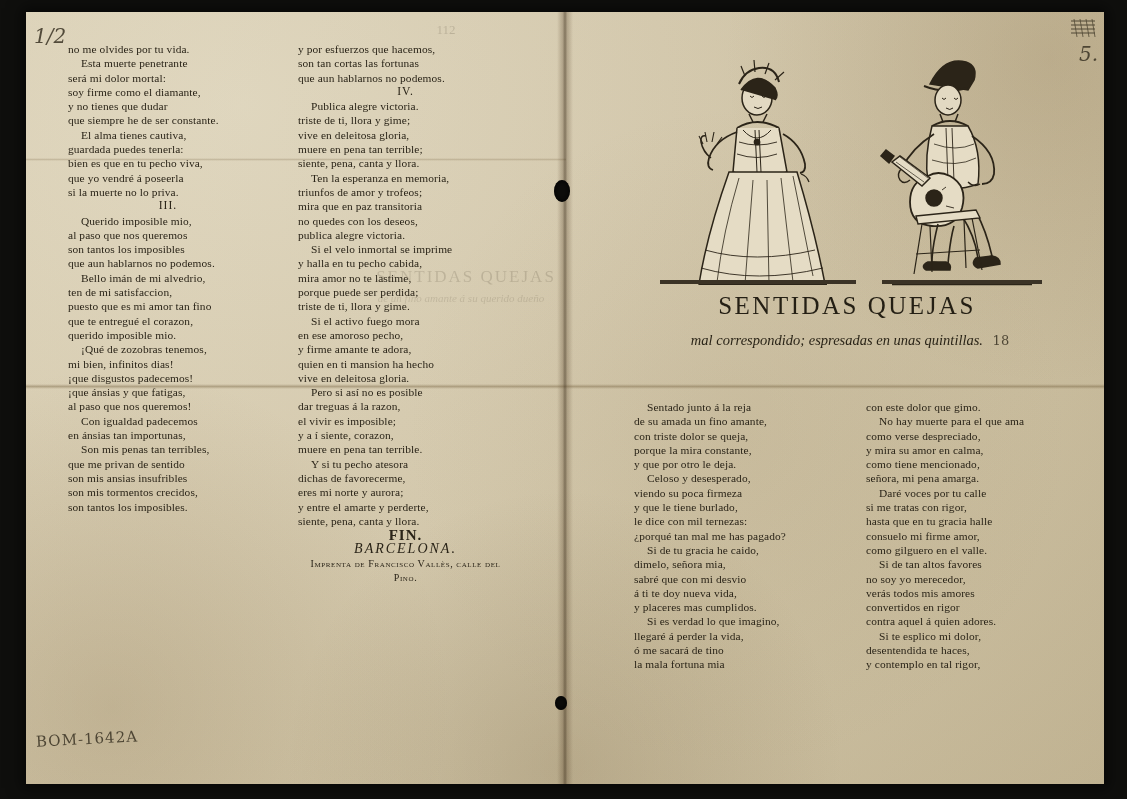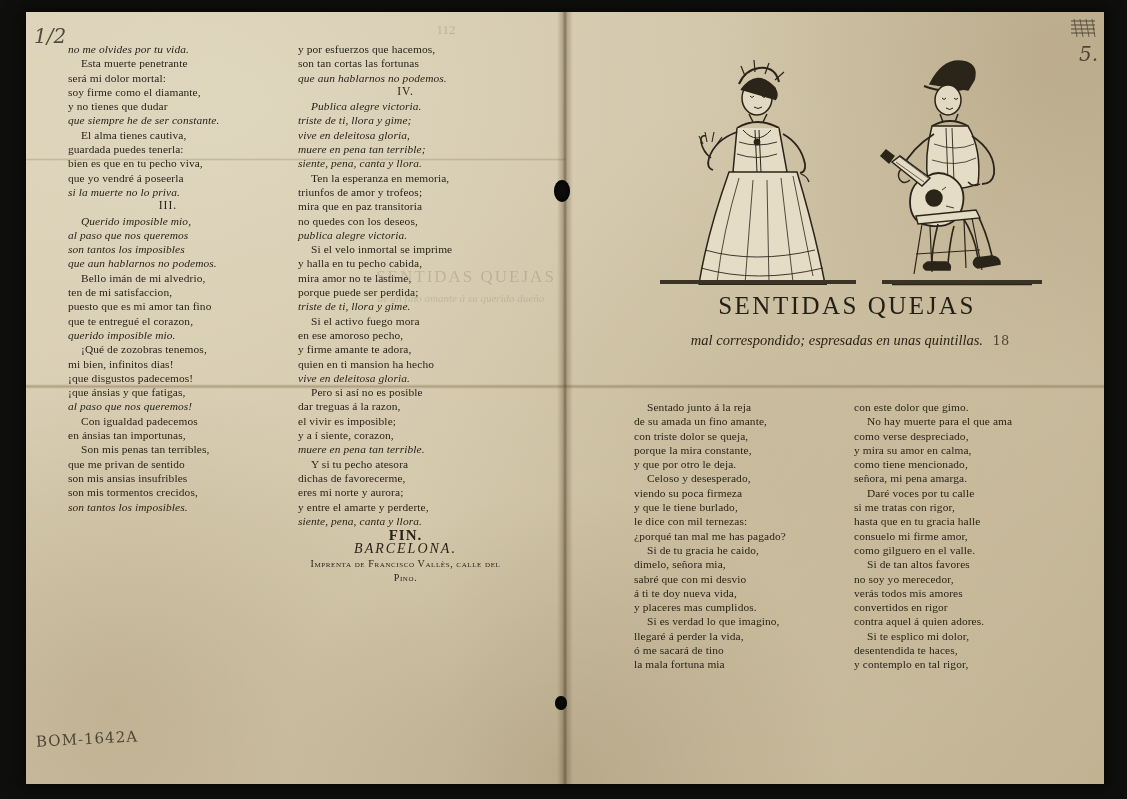--- a/index.html
+++ b/index.html
@@ -44,21 +44,21 @@
   }
   #crease2{
     position:absolute;left:0;top:146px;width:540px;height:3px;
     background:linear-gradient(180deg,rgba(120,100,65,0),rgba(110,90,55,.22),rgba(120,100,65,0));
     pointer-events:none;
   }
   .page{position:absolute;color:#2a2418;}
   
   .col{position:absolute;font-size:11.4px;line-height:14.3px;letter-spacing:.1px;}
   .col p{margin:0;}
-  .ital{font-style:italic;}
+  .ital{}
   .ind{padding-left:13px;}
   .stanza{margin-bottom:0px;}
   .rn{text-align:center;font-style:normal;margin:12px 0 8px 0;font-size:11.6px;letter-spacing:1px;}
   .fin{text-align:center;font-weight:bold;font-size:15px;letter-spacing:1px;margin-top:14px;}
   .city{text-align:center;font-style:italic;font-size:14px;letter-spacing:2px;margin-top:12px;}
   .imprenta{font-size:10px;letter-spacing:.6px;margin-top:26px;text-align:center;font-variant:small-caps;}
   
   .title{
     text-align:center;font-size:25px;letter-spacing:2.5px;
     font-family:"Liberation Serif", serif;color:#241f14;
@@ -336,21 +336,21 @@
         <p>y placeres mas cumplidos.</p>
       </div>
       <div class="stanza">
         <p class="ind">Si es verdad lo que imagino,</p>
         <p>llegaré á perder la vida,</p>
         <p>ó me sacará de tino</p>
         <p>la mala fortuna mia</p>
       </div>
     </div>
 
-    <div class="col" style="left:272px;top:388px;width:210px;">
+    <div class="col" style="left:284px;top:388px;width:210px;">
       <div class="stanza">
         <p>con este dolor que gimo.</p>
       </div>
       <div class="stanza">
         <p class="ind">No hay muerte para el que ama</p>
         <p>como verse despreciado,</p>
         <p>y mira su amor en calma,</p>
         <p>como tiene mencionado,</p>
         <p>señora, mi pena amarga.</p>
       </div>

